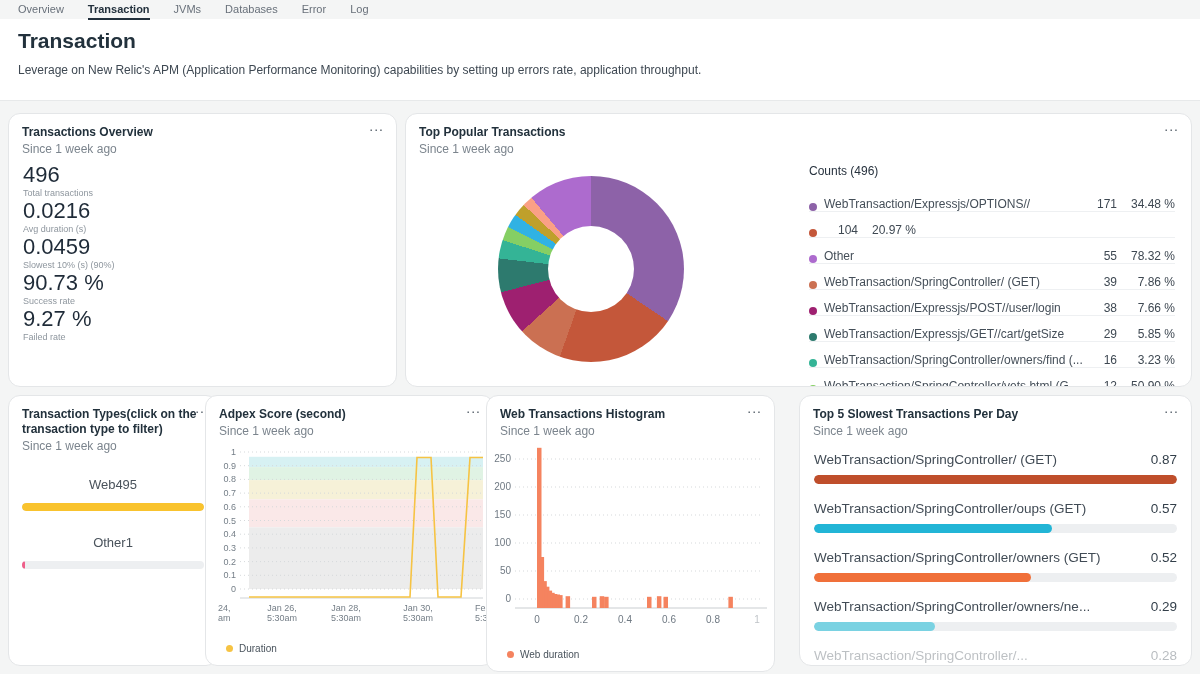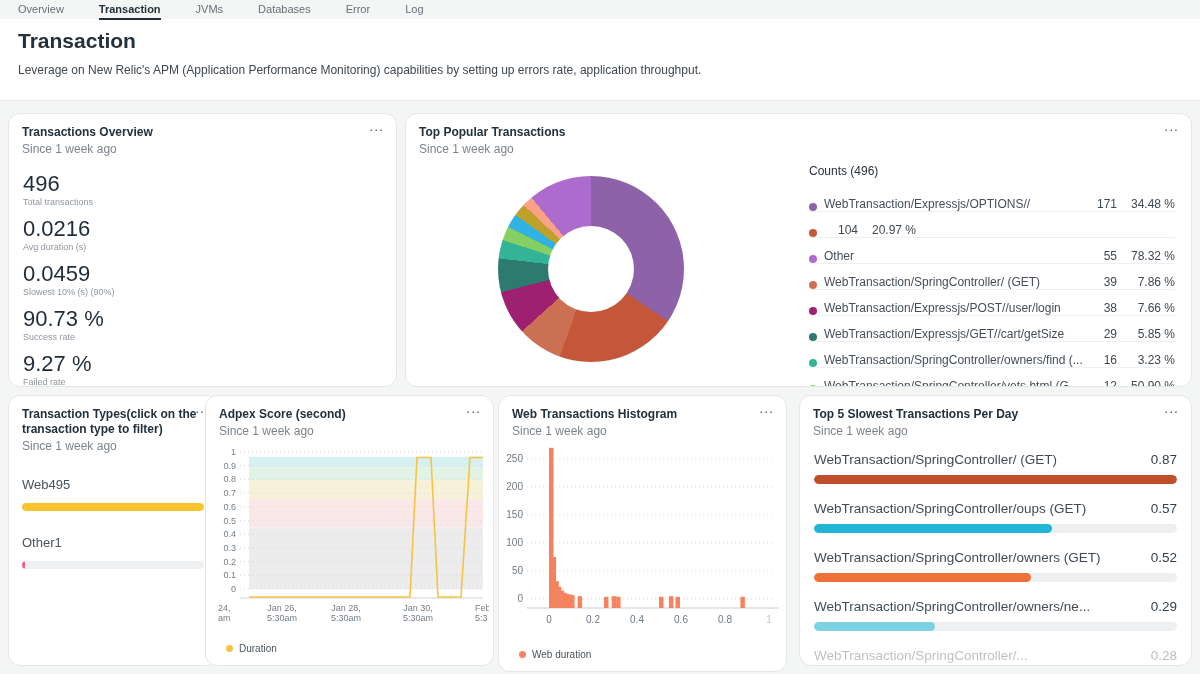--- a/index.html
+++ b/index.html
@@ -1,60 +1,60 @@
 <!DOCTYPE html>
 <html><head>
 <meta charset="utf-8">
 <style>
   html,body{margin:0;padding:0}
   body{width:1200px;height:674px;background:#f4f5f5;font-family:"Liberation Sans",sans-serif;color:#2a3540;overflow:hidden;position:relative}
 
   
-  .tabbar{display:flex;gap:35px;padding:3px 0 0 18px;height:16px;align-items:flex-start}
+  .tabbar{display:flex;gap:24px;padding:3px 0 0 18px;height:16px;align-items:flex-start}
   .tab{font-size:11px;color:#68707a;padding-bottom:2px;cursor:pointer;line-height:13px}
   .tab.active{color:#22303c;font-weight:bold;border-bottom:2px solid #22303c}
 
   
   .header{background:#fff;border-bottom:1px solid #e7e9ea;padding:8px 18px 16px;height:57px}
   .header h1{margin:2px 0 10px;font-size:21px;color:#22313c}
   .header p{margin:0;font-size:12px;color:#3e4852}
 
   
   .panel{position:absolute;background:#fff;border:1px solid #e4e6e8;border-radius:12px;box-sizing:border-box;overflow:hidden}
   #panelA{left:8px;top:113px;width:389px;height:274px}
   #panelB{left:405px;top:113px;width:787px;height:274px}
   #panelC{left:8px;top:395px;width:210px;height:271px}
   #panelD{left:205px;top:395px;width:289px;height:271px}
-  #panelE{left:498px;top:395px;width:289px;height:277px}
+  #panelE{left:486px;top:395px;width:289px;height:277px}
   #panelF{left:799px;top:395px;width:393px;height:271px}
   .ph{padding:11px 13px 0;position:relative}
   .pt{font-size:12px;font-weight:bold;color:#22313c;line-height:15px}
   .ps{font-size:12px;color:#7b848d;margin-top:2px}
   .menu{position:absolute;top:4px;right:12px;color:#525c66;font-size:14px;cursor:pointer;letter-spacing:1px}
 
   
   .metrics{padding:6px 14px 0}
-  .metric{margin-top:9px}
+  .metric{}
   .mv{font-size:22px;color:#1f2b38;line-height:25px}
   .ml{font-size:9px;color:#8e969e;margin-top:1px}
 
   
   .donut{position:absolute;left:92px;top:62px;width:186px;height:186px;border-radius:50%}
   .donut::after{content:"";position:absolute;inset:50px;background:#fff;border-radius:50%}
   .legend{position:absolute;left:403px;top:50px;width:366px}
   .ltitle{font-size:12px;color:#27323e;margin-bottom:8px}
   .lrow{display:flex;align-items:flex-end;height:25px;border-bottom:1px solid #eef0f2;font-size:12px;cursor:pointer}
   .ldot{width:8px;height:8px;border-radius:50%;margin-right:7px;flex:none}
   .llabel{flex:1;white-space:nowrap;overflow:hidden;text-overflow:ellipsis;color:#444e58}
   .lcount{width:34px;text-align:right;color:#3e4852}
   .lpct{width:58px;text-align:right;color:#3e4852}
 
   
   .tgroup{padding:0 13px;margin-top:24px}
-  .trow{display:flex;justify-content:flex-start;font-size:13px;color:#49525b;cursor:pointer}
+  .trow{display:flex;justify-content:center;font-size:13px;color:#49525b;cursor:pointer}
   .tbar{height:8px;border-radius:4px;background:#edeff1;margin-top:11px;position:relative;overflow:hidden}
   .tfill{position:absolute;left:0;top:0;height:100%;border-radius:4px}
 
   
   .chartbox{position:absolute;left:6px;top:48px;width:277px;height:185px}
   .clegend{position:absolute;left:20px;bottom:11px;display:flex;align-items:center;font-size:10px;color:#49535c}
   .cldot{width:7px;height:7px;border-radius:50%;margin-right:6px}
 
   
   .srows{padding:0 14px;margin-top:14px}

